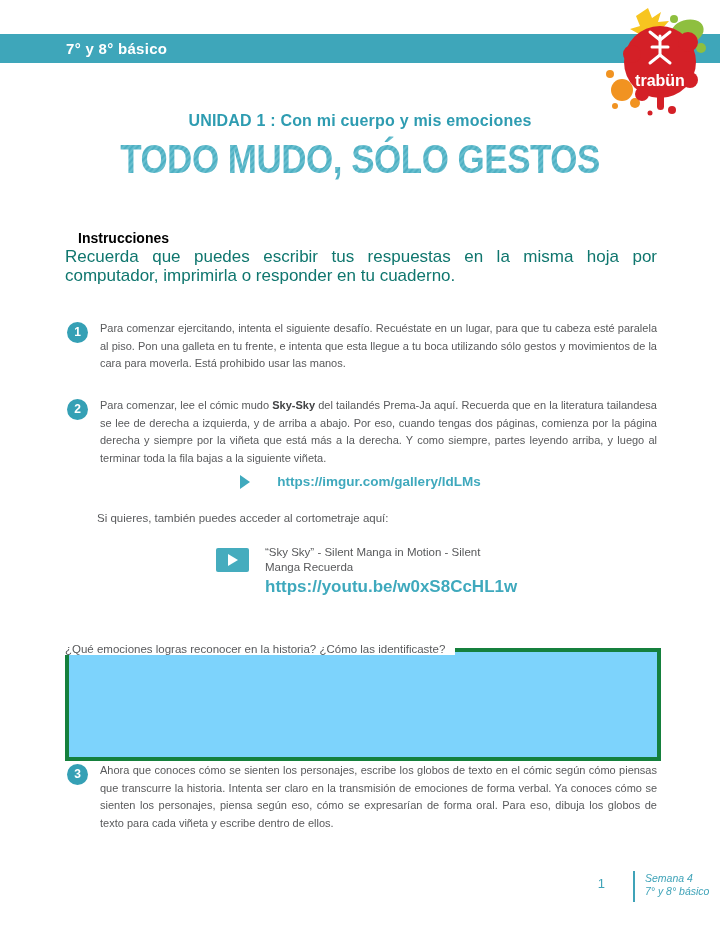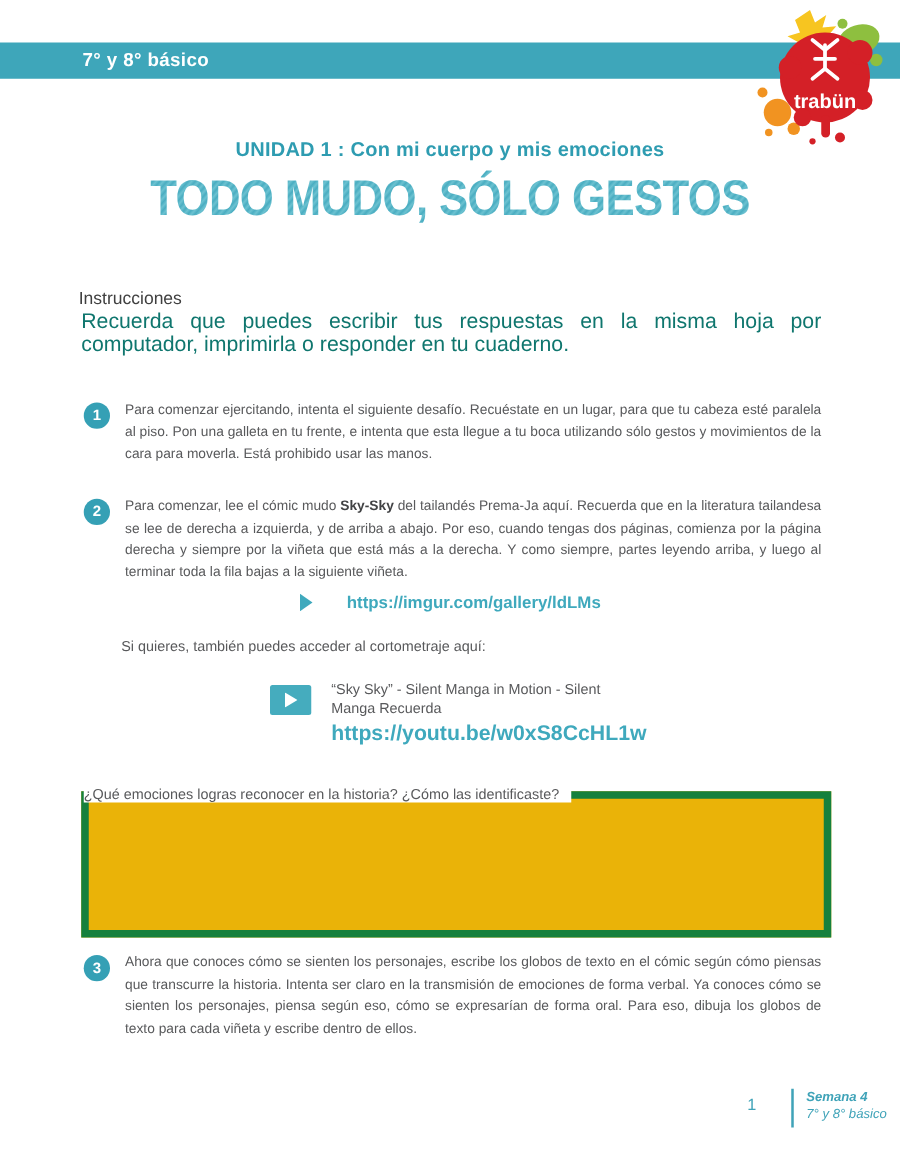--- a/index.html
+++ b/index.html
@@ -18,21 +18,21 @@
     color:#2E9CB1;font-size:16px;font-weight:700;letter-spacing:.2px;}
   .main-title{position:absolute;left:0;top:136px;width:720px;text-align:center;
     font-size:35px;font-weight:800;letter-spacing:-.5px;color:#52B3C6;
     transform:scaleY(1.15);transform-origin:top center;}
   @supports (-webkit-background-clip: text){
     .main-title{
       background:repeating-linear-gradient(135deg,#4AADC1 0px,#6CC2D1 2px,#4AADC1 4px);
       -webkit-background-clip:text;background-clip:text;color:transparent;}
   }
   
-  .instr-head{position:absolute;left:63px;top:230px;color:#404040;font-size:14px;font-weight:400;}
+  .instr-head{position:absolute;left:78px;top:230px;color:#000000;font-size:14px;font-weight:700;}
   .instr-body{position:absolute;left:65px;top:247px;width:592px;color:#0f766e;
     font-size:17px;font-weight:400;line-height:19px;text-align:justify;}
   
   .step-num{position:absolute;width:21px;height:21px;border-radius:50%;background:#35A0B5;
     color:#ffffff;font-size:12px;font-weight:700;text-align:center;line-height:21px;}
   .step-text{position:absolute;left:100px;width:557px;color:#58595B;font-size:11px;
     line-height:17.5px;text-align:justify;}
   .step-text b{color:#414244;}
   .n1{left:67px;top:322px;} .t1{top:320px;}
   .n2{left:67px;top:399px;} .t2{top:397px;}
@@ -43,31 +43,31 @@
   .play-tri{width:12px;height:14px;display:block;}
   .imgur-link{color:#3FA9BD;font-size:13.5px;font-weight:600;text-decoration:none;}
   
   .si-quieres{position:absolute;left:97px;top:512px;color:#58595B;font-size:11.5px;}
   .video-thumb{position:absolute;left:216px;top:548px;width:33px;height:24px;background:#45ACBE;
     border-radius:2px;display:flex;align-items:center;justify-content:center;}
   .video-meta{position:absolute;left:265px;top:545px;width:280px;}
   .video-title{color:#58595B;font-size:11.5px;line-height:15px;}
   .video-link{display:block;margin-top:2px;color:#3FA9BD;font-size:17px;font-weight:600;text-decoration:none;}
   
-  .answer-box{position:absolute;left:65px;top:633px;width:588px;height:105px;
-    border:6px solid #15803d;background:#eab308;}
+  .answer-box{position:absolute;left:65px;top:648px;width:588px;height:105px;
+    border:4px solid #15803d;background:#7dd3fc;}
   .question-label{position:absolute;left:-4px;top:-9px;background:#ffffff;
     padding:0 10px 0 0;color:#58595B;font-size:11.5px;white-space:nowrap;}
   
   .footer-page{position:absolute;left:585px;top:876px;width:20px;text-align:right;
     color:#3FA3B8;font-size:13px;}
   .footer-divider{position:absolute;left:633px;top:871px;width:2px;height:31px;background:#3FA3B8;}
   .footer-meta{position:absolute;left:645px;top:872px;color:#3FA3B8;font-size:10.5px;
     font-style:italic;line-height:13px;}
-  .footer-week{font-weight:700;}
+  .footer-week{font-weight:400;}
 </style>
 </head>
 <body>
 
 <div class="page">
 
   <div class="topbar">
     <span class="topbar-label">7° y 8° básico</span>
   </div>
 

